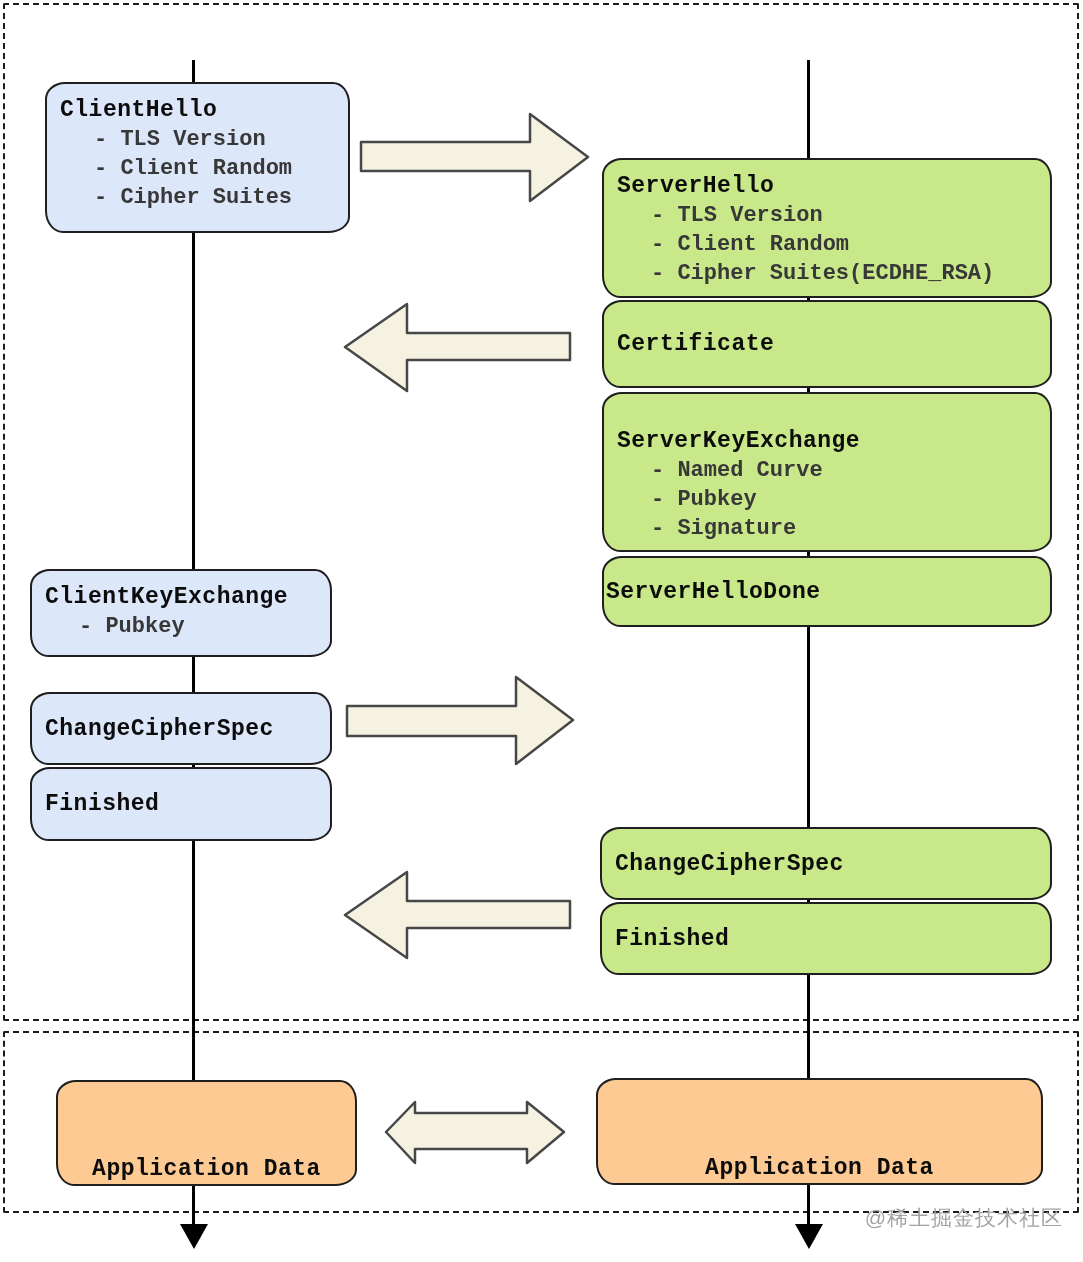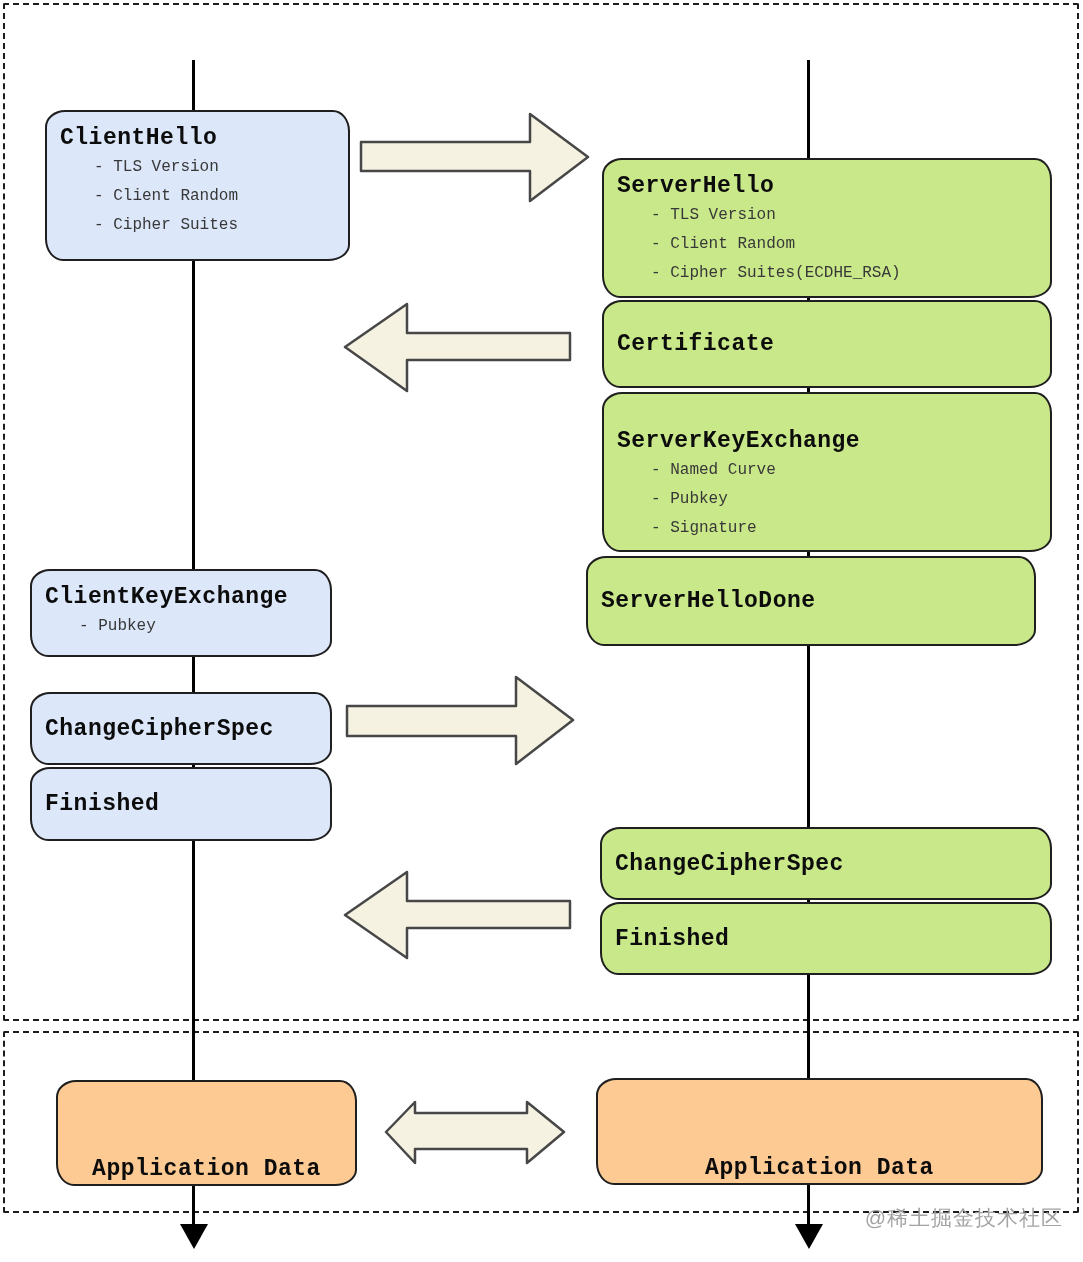--- a/index.html
+++ b/index.html
@@ -16,21 +16,21 @@
   }
   .box{
     position:absolute;border:2.5px solid #1f1f1f;box-sizing:border-box;
     border-radius:20px 17px 22px 18px / 17px 21px 16px 22px;
     padding:11px 12px 8px 13px;
   }
   .box.client{background:#dce7fa;}
   .box.server{background:#c9e88a;}
   .box.appdata{background:#fcca92;}
   .box-title{font-weight:700;font-size:23px;color:#0c0c0c;line-height:30px;letter-spacing:0.5px;white-space:pre;}
-  .box-item{font-size:16px;color:#383838;line-height:29px;padding-left:34px;white-space:pre;}
+  .box-item{font-size:22px;color:#383838;line-height:29px;padding-left:34px;white-space:pre;font-weight:bold;}
   .box.vcenter{display:flex;flex-direction:column;justify-content:center;padding-top:0;padding-bottom:0;}
   .box.hcenter{display:flex;align-items:flex-end;justify-content:center;padding:0;}
   .arrow-layer{position:absolute;left:0;top:0;pointer-events:none;}
   .watermark{
     position:absolute;right:20px;top:1204px;color:#a3a3a3;font-size:21px;
     letter-spacing:1px;font-family:"Liberation Sans",sans-serif;
   }
 </style>
 </head>
 <body>
@@ -46,21 +46,21 @@
   <div class="lifeline-arrowhead" style="left:795px;top:1224px;"></div>
 
   <svg class="arrow-layer" width="1083" height="1262" viewBox="0 0 1083 1262">
     <polygon stroke-width="2.5" stroke-linejoin="round" points="361,142 530,142 530,114 588,157 530,201 530,171 361,171" fill="#f5f2e2" stroke="#474747"></polygon>
     <polygon stroke-width="2.5" stroke-linejoin="round" points="570,333 407,333 407,304 345,347 407,391 407,360 570,360" fill="#f5f2e2" stroke="#474747"></polygon>
     <polygon stroke-width="2.5" stroke-linejoin="round" points="347,706 516,706 516,677 573,720 516,764 516,736 347,736" fill="#f5f2e2" stroke="#474747"></polygon>
     <polygon stroke-width="2.5" stroke-linejoin="round" points="570,901 407,901 407,872 345,915 407,958 407,928 570,928" fill="#f5f2e2" stroke="#474747"></polygon>
     <polygon stroke-width="2.5" stroke-linejoin="round" points="386,1132 415,1102 415,1113 527,1113 527,1102 564,1132 527,1163 527,1149 415,1149 415,1163" fill="#f5f2e2" stroke="#474747"></polygon>
   </svg>
 
-  <div class="box client" style="left:45px;top:82px;width:305px;height:151px;margin-top:28px;">
+  <div class="box client" style="left:45px;top:82px;width:305px;height:151px;">
     <div class="box-title">ClientHello</div>
     <div class="box-item">- TLS Version</div>
     <div class="box-item">- Client Random</div>
     <div class="box-item">- Cipher Suites</div>
   </div>
 
   <div class="box client" style="left:30px;top:569px;width:302px;height:88px;">
     <div class="box-title">ClientKeyExchange</div>
     <div class="box-item">- Pubkey</div>
   </div>
@@ -84,21 +84,21 @@
     <div class="box-title">Certificate</div>
   </div>
 
   <div class="box server" style="left:602px;top:392px;width:450px;height:160px;padding-top:32px;">
     <div class="box-title">ServerKeyExchange</div>
     <div class="box-item">- Named Curve</div>
     <div class="box-item">- Pubkey</div>
     <div class="box-item">- Signature</div>
   </div>
 
-  <div class="box server vcenter" style="left:586px;top:556px;width:450px;height:90px;padding-left:13px;">
+  <div class="box server vcenter" style="left:602px;top:556px;width:450px;height:71px;padding-left:2px;">
     <div class="box-title">ServerHelloDone</div>
   </div>
 
   <div class="box server vcenter" style="left:600px;top:827px;width:452px;height:73px;padding-left:13px;">
     <div class="box-title">ChangeCipherSpec</div>
   </div>
 
   <div class="box server vcenter" style="left:600px;top:902px;width:452px;height:73px;padding-left:13px;">
     <div class="box-title">Finished</div>
   </div>

